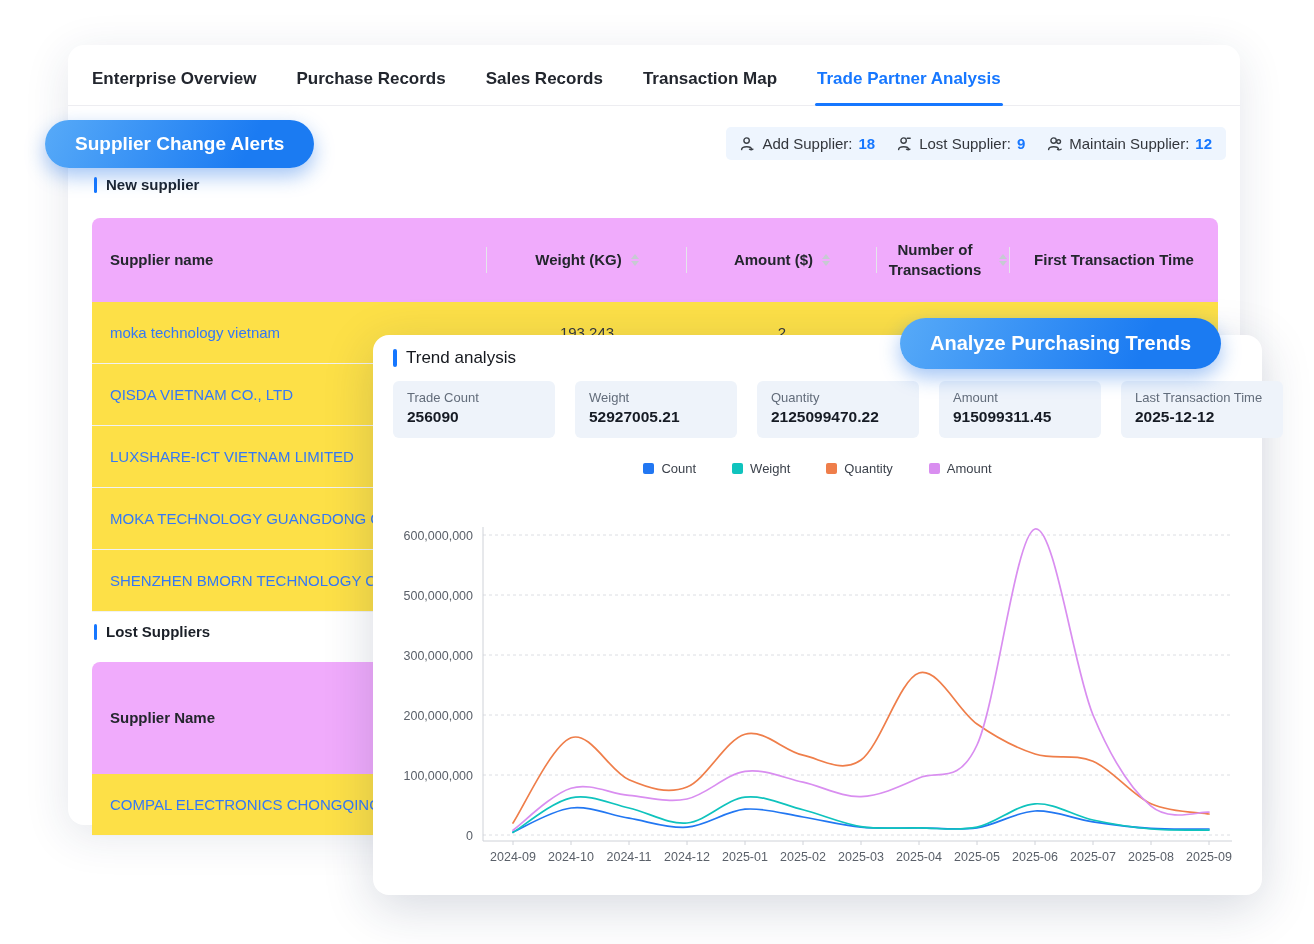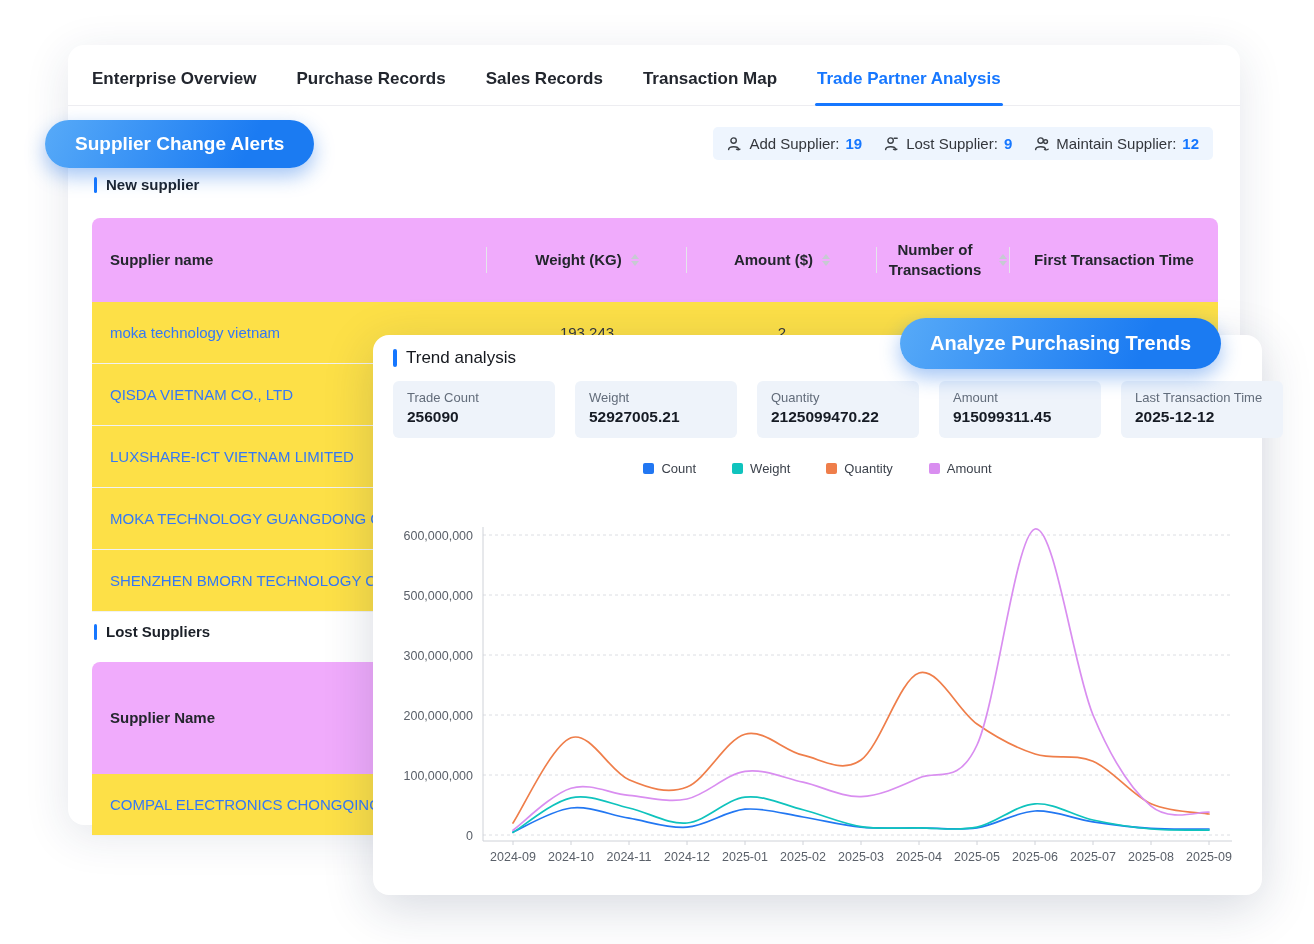--- a/index.html
+++ b/index.html
@@ -11,21 +11,21 @@
   .main-card { position:absolute; left:68px; top:45px; width:1172px; height:780px;
     background:#fff; border-radius:16px; box-shadow:0 10px 45px rgba(30,50,90,.12); }
 
   
   .tab-bar { display:flex; gap:36px; padding:22px 22px 0 22px; border-bottom:1px solid #ededf1; }
   .tab { position:relative; font-size:17px; font-weight:700; color:#22262e; padding:2px 2px 16px 2px; cursor:pointer; white-space:nowrap; }
   .tab.active { color:#1677ff; }
   .tab.active::after { content:""; position:absolute; left:0; right:0; bottom:-1px; height:3px; border-radius:2px; background:#1677ff; }
 
   
-  .stats-pill { position:absolute; right:27px; top:82px; height:33px; display:flex; align-items:center; gap:22px;
+  .stats-pill { position:absolute; right:14px; top:82px; height:33px; display:flex; align-items:center; gap:22px;
     background:#eef5fe; border-radius:5px; padding:8px 14px; }
   .stat-item { display:flex; align-items:center; gap:6px; font-size:15px; color:#33363c; white-space:nowrap; }
   .stat-item .num { color:#1677ff; font-weight:700; }
   .stat-item svg { display:block; }
 
   
   .section-title { position:absolute; display:flex; align-items:center; gap:9px; }
   .title-bar { width:3px; height:16px; background:#1677ff; border-radius:2px; }
   .section-title .txt { font-size:15px; font-weight:700; color:#1b2028; }
 
@@ -84,21 +84,21 @@
     <div class="stats-pill">
         <span class="stat-item">
           <span>
             <svg width="16" height="16" viewBox="0 0 16 16">
               <circle cx="6.6" cy="4.6" r="2.7" fill="none" stroke="#3b4047" stroke-width="1.4" stroke-linecap="round"></circle>
               <path d="M1.6 13.6 C1.8 9.8 11.4 9.8 11.6 13.4" fill="none" stroke="#3b4047" stroke-width="1.4" stroke-linecap="round"></path>
               <path d="M9.5 13.2 q1.6 1.2 3.4 0" fill="none" stroke="#3b4047" stroke-width="1.4" stroke-linecap="round"></path>
             </svg>
           </span>
           <span>Add Supplier:</span>
-          <span class="num">19</span>
+          <span class="num">18</span>
         </span>
         <span class="stat-item">
           <span>
             <svg width="16" height="16" viewBox="0 0 16 16">
               <circle cx="6.6" cy="4.6" r="2.7" fill="none" stroke="#3b4047" stroke-width="1.4" stroke-linecap="round"></circle>
               <path d="M1.6 13.6 C1.8 9.8 11.4 9.8 11.6 13.4" fill="none" stroke="#3b4047" stroke-width="1.4" stroke-linecap="round"></path>
               <path d="M10.2 2.2 h3" fill="none" stroke="#3b4047" stroke-width="1.4" stroke-linecap="round"></path>
               <path d="M9.5 13.2 q1.6 1.2 3.4 0" fill="none" stroke="#3b4047" stroke-width="1.4" stroke-linecap="round"></path>
             </svg>
           </span>

